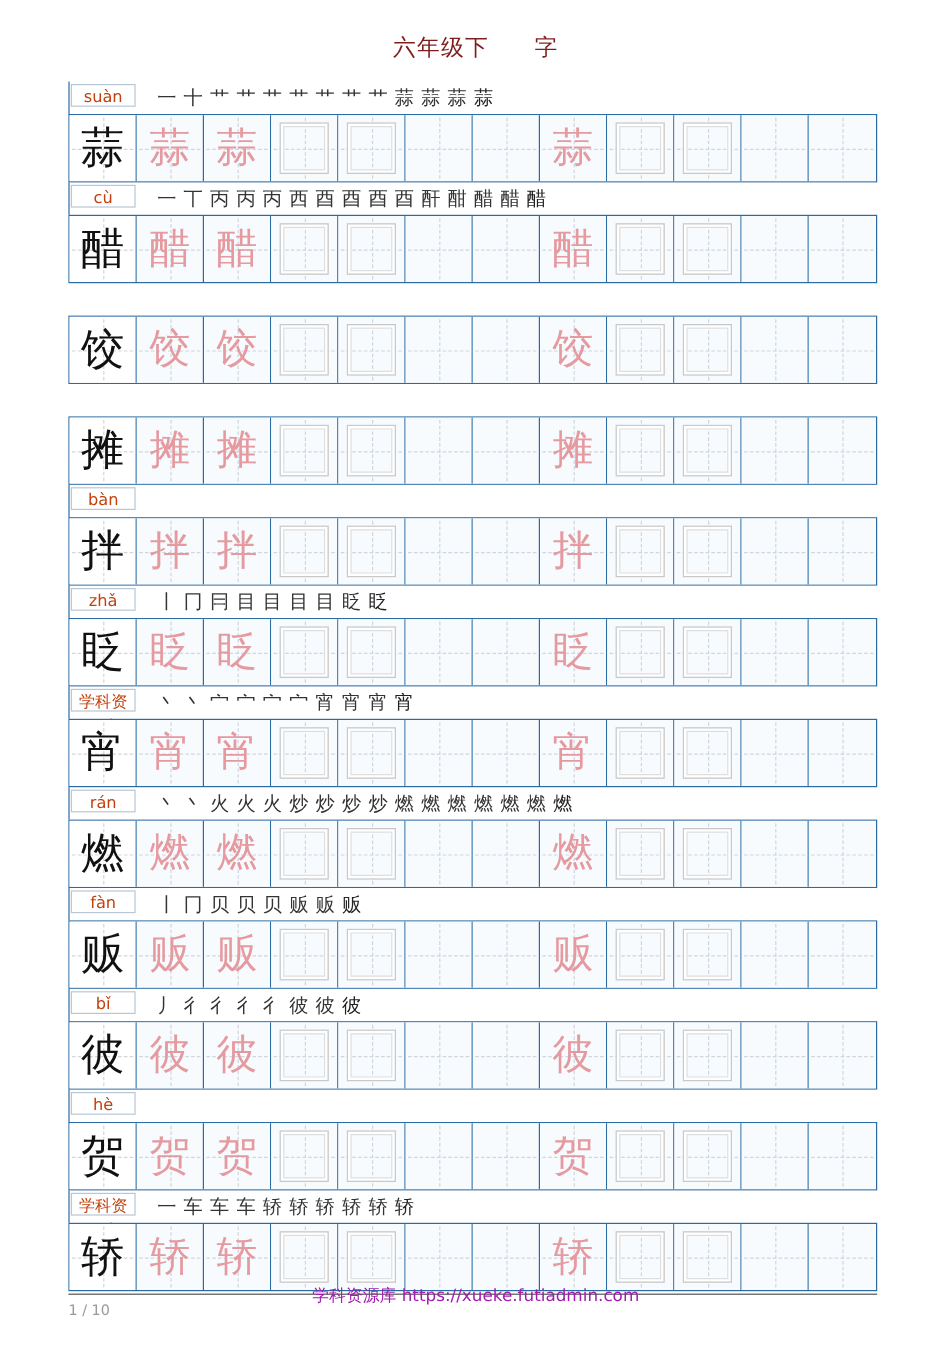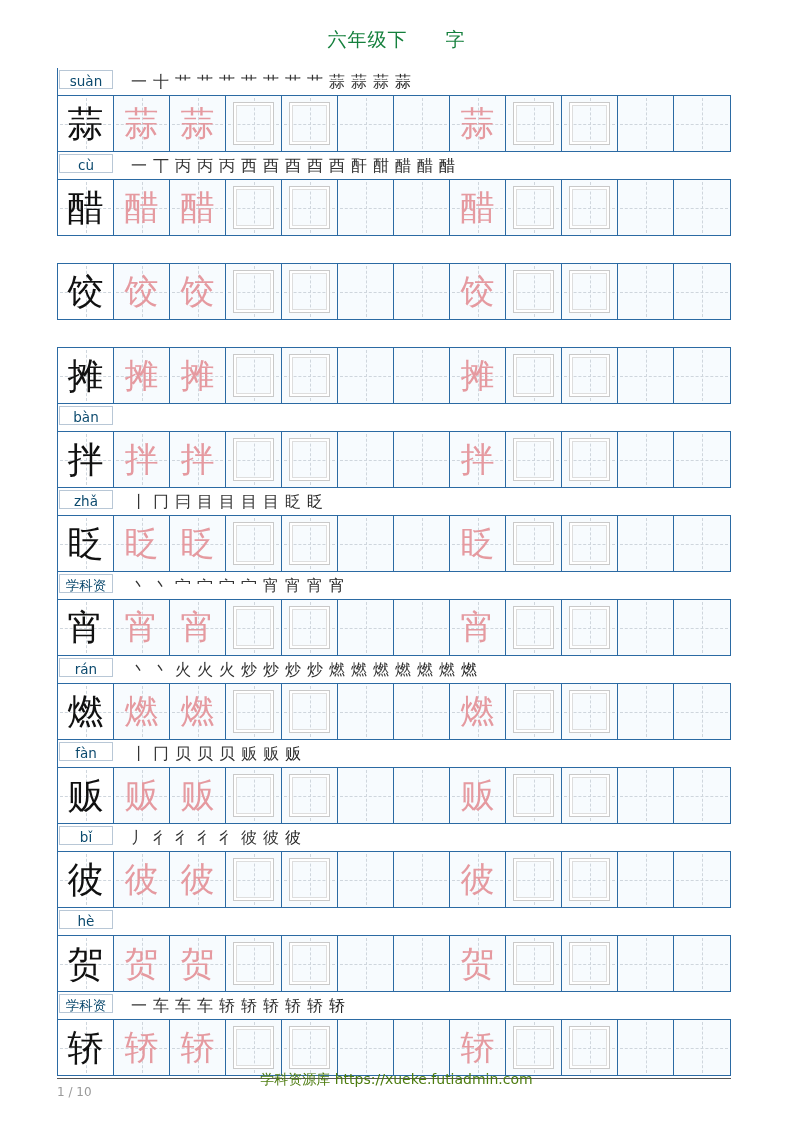--- a/index.html
+++ b/index.html
@@ -1,47 +1,47 @@
 <!DOCTYPE html>
 <html><head>
 <meta charset="utf-8">
 <style>
   html, body { margin: 0; padding: 0; background: #ffffff; }
   body { width: 793px; height: 1122px; position: relative; overflow: hidden;
          font-family: "DejaVu Sans", sans-serif; color: #111; }
   .title { position: absolute; top: 27px; left: 0; width: 793px; text-align: center;
-           font-size: 19px; letter-spacing: 1px; color: #15803d; }
+           font-size: 19px; letter-spacing: 1px; color: #7f1d1d; }
   .title .gap { display: inline-block; width: 38px; }
   .sheet { position: absolute; left: 57px; top: 68px; width: 674px; }
   .block { position: relative; height: 84px; }
   .pinrow { position: relative; height: 27px; border-left: 1.5px solid #2b6aa3; }
   .pinbox { position: absolute; left: 1px; top: 2px; width: 54px; height: 19px;
             border: 1px solid #b8c7d6; font-size: 13.5px; text-align: center;
-            line-height: 21px; color: #0c4a6e; box-sizing: border-box; }
+            line-height: 21px; color: #c2410c; box-sizing: border-box; }
   .strokes { position: absolute; left: 73px; top: 4px; font-size: 16px;
              letter-spacing: 2px; color: #333; white-space: nowrap; font-family: "DejaVu Serif", serif; }
   .strokes span { display: inline-block; margin-right: 4px; }
   .strokes span.last { color: #222; }
   .cells { position: absolute; left: 0; top: 27px; height: 57px; width: 674px;
            display: flex; border-top: 1.5px solid #2b6aa3; border-bottom: 1.5px solid #2b6aa3;
            border-left: 1.5px solid #2b6aa3; border-right: 1.5px solid #2b6aa3; box-sizing: border-box; }
   .cell { position: relative; width: 56.1px; height: 100%; border-right: 1.5px solid #2b6aa3;
           box-sizing: border-box; background: #ffffff; }
   .cell:last-child { border-right: none; }
   .cell.tinted { background: #f7fbfe; }
   .cell .hguide { position: absolute; left: 2px; right: 2px; top: 50%; border-top: 1px dashed #cfd6dd; }
   .cell .vguide { position: absolute; top: 2px; bottom: 2px; left: 50%; border-left: 1px dashed #cfd6dd; }
   .cell .inner { position: absolute; left: 7px; top: 6px; right: 7px; bottom: 6px;
                  border: 1px solid #c9c9c9; box-shadow: inset 0 0 0 2px #fff, inset 0 0 0 3px #dedede; }
   .cell .glyph { position: absolute; left: 0; right: 0; top: 0; bottom: 0; text-align: center;
                  line-height: 55px; font-size: 34px; font-family: "DejaVu Serif", serif; }
   .cell .glyph.model { color: #111; font-size: 36px; }
   .cell .glyph.trace { color: #e59aa0; }
   .footer-src { position: absolute; top: 1071px; left: 0; width: 793px; text-align: center;
-                font-size: 14px; color: #4d7c0f; }
+                font-size: 14px; color: #a21caf; }
   .footer-line { position: absolute; top: 1078px; left: 57px; width: 674px; border-top: 1px solid #555; }
   .pageno { position: absolute; top: 1085px; left: 57px; font-size: 12px; color: #999; }
 </style>
 </head>
 <body>
 
 <div class="title">
   <span>六年级下</span><span class="gap"></span><span>字</span>
 </div>
 

